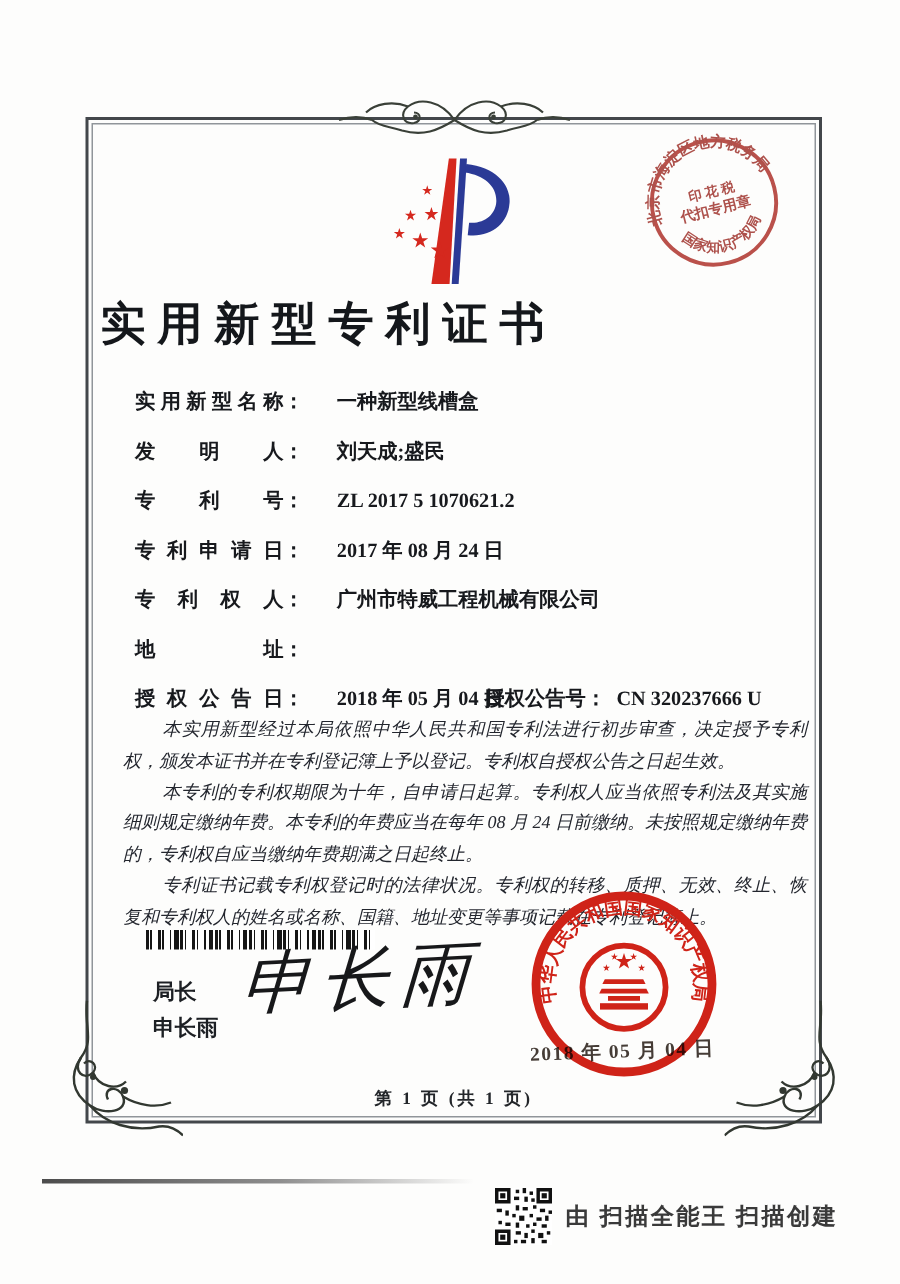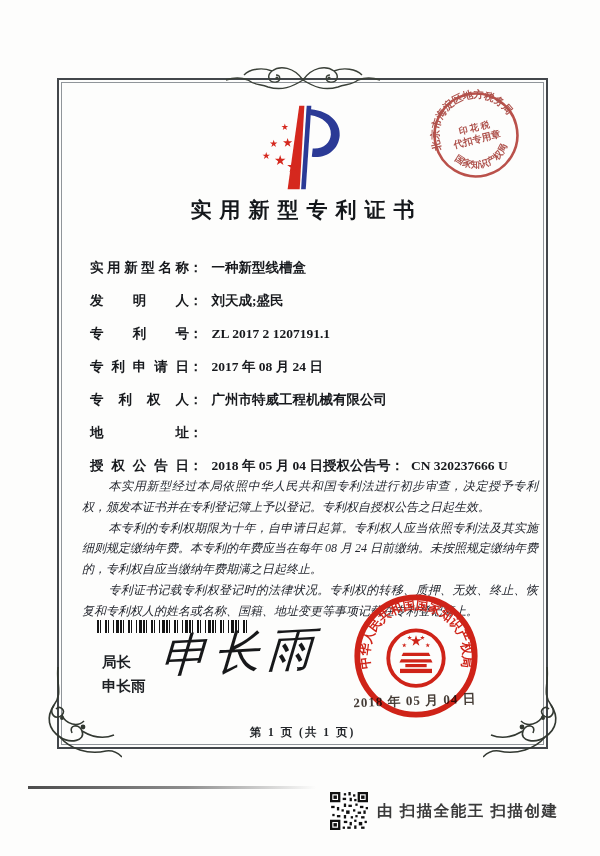--- a/index.html
+++ b/index.html
@@ -26,32 +26,32 @@
   .cert-no{
     position:absolute;left:30px;top:32px;font-size:13px;font-weight:600;
     letter-spacing:2px;color:#24272b;white-space:nowrap;
   }
   .stamp{
     position:absolute;left:368px;top:6px;width:98px;height:98px;
     transform:rotate(-14deg);opacity:.93;
   }
   .logo{position:absolute;left:197px;top:21px;width:93px;height:93px;}
   .title{
-    position:absolute;left:0;top:116px;width:100%;text-align:center;
-    font-size:21px;font-weight:700;letter-spacing:8px;text-indent:8px;color:#14171b;font-family:Liberation Mono, monospace;
+    position:absolute;left:0;top:116px;width:100%;
+    font-size:30px;font-weight:700;letter-spacing:8px;text-indent:8px;color:#14171b;font-family:Liberation Mono, monospace;
   }
   
   .fields{
     position:absolute;left:31px;top:178px;width:430px;
     font-size:13.5px;font-weight:600;color:#17191d;
   }
   .frow{display:flex;margin-bottom:13px;line-height:20px;position:relative;}
   .flabel{display:inline-block;width:99px;flex:none;text-align:justify;text-align-last:justify;}
   .fcolon{flex:none;}
-  .fvalue{margin-left:9px;}
+  .fvalue{margin-left:22px;}
   .fvalue.addr{display:inline-block;max-width:318px;}
   .grant-no{position:absolute;left:233px;top:0;display:flex;white-space:nowrap;}
   .grant-no .fvalue{margin-left:7px;}
   
   .bodytext{
     position:absolute;left:23px;top:396px;width:456px;
     font-size:12px;line-height:1.73;text-align:justify;
     font-style:italic;font-weight:500;color:#23262e;
   }
   .bodytext p{margin:0;text-indent:2.2em;}
@@ -174,21 +174,21 @@
         <span class="fvalue">一种新型线槽盒</span>
       </div>
       <div class="frow">
         <span class="flabel">发明人</span>
           <span class="fcolon">：</span>
         <span class="fvalue">刘天成;盛民</span>
       </div>
       <div class="frow">
         <span class="flabel">专利号</span>
           <span class="fcolon">：</span>
-        <span class="fvalue">ZL 2017 2 1207191.1</span>
+        <span class="fvalue">ZL 2017 5 1070621.2</span>
       </div>
       <div class="frow">
         <span class="flabel">专利申请日</span>
           <span class="fcolon">：</span>
         <span class="fvalue">2017 年 08 月 24 日</span>
       </div>
       <div class="frow">
         <span class="flabel">专利权人</span>
           <span class="fcolon">：</span>
         <span class="fvalue">广州市特威工程机械有限公司</span>

